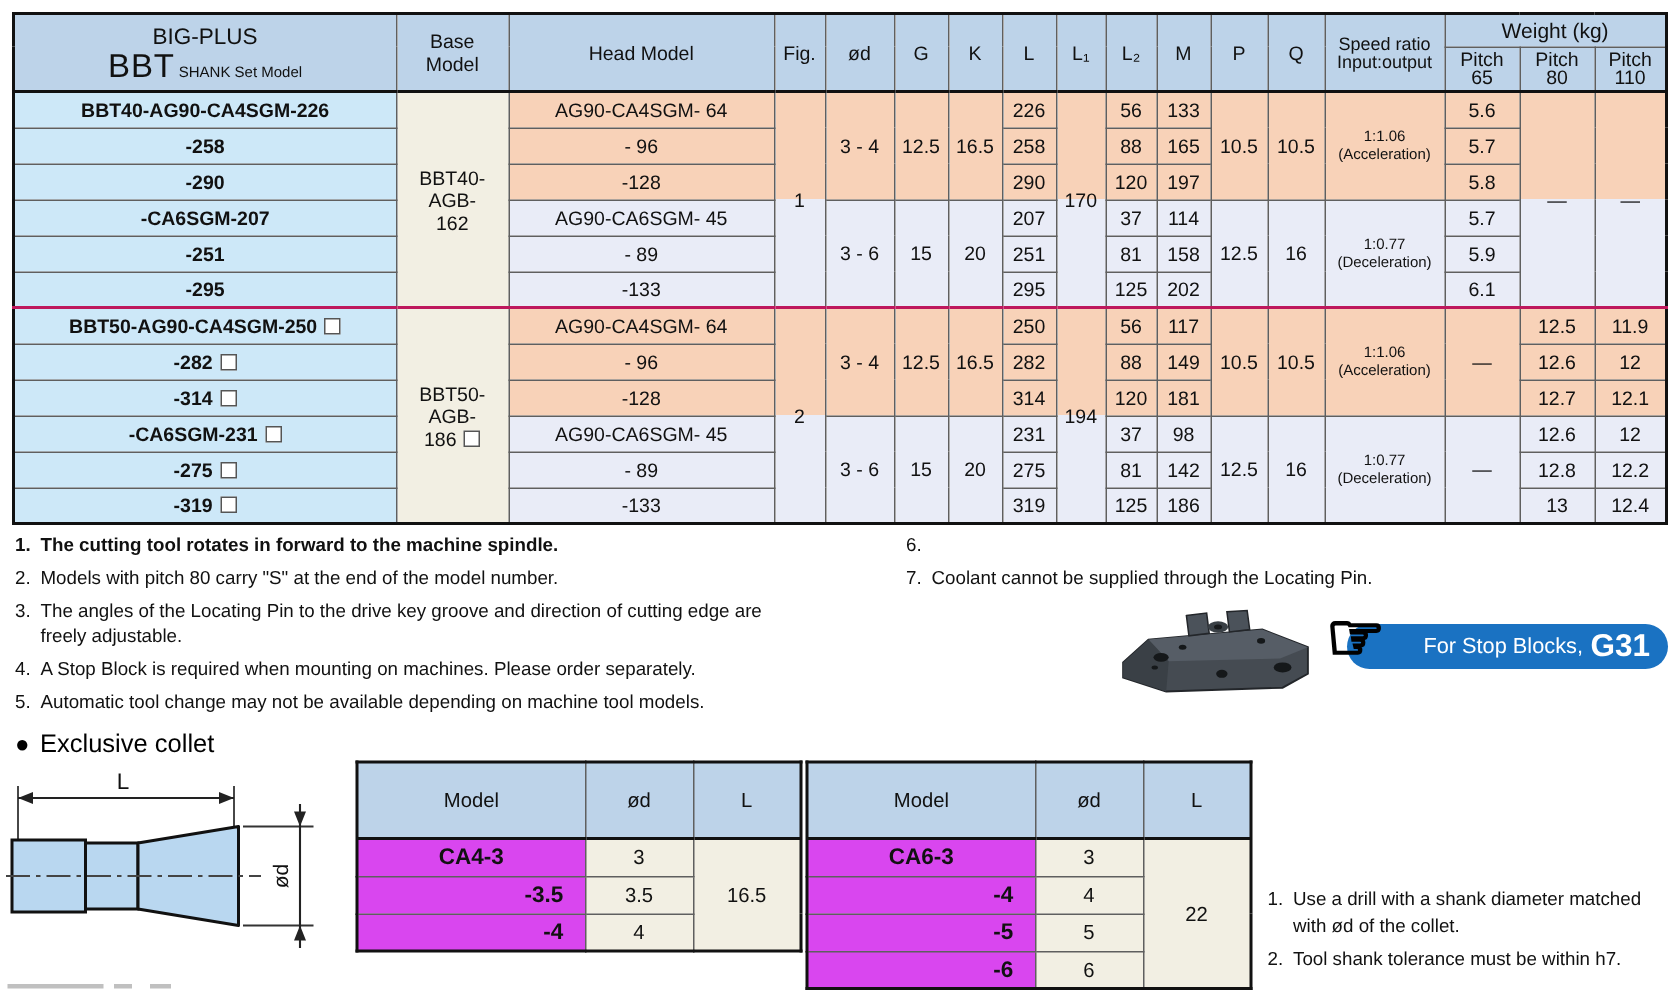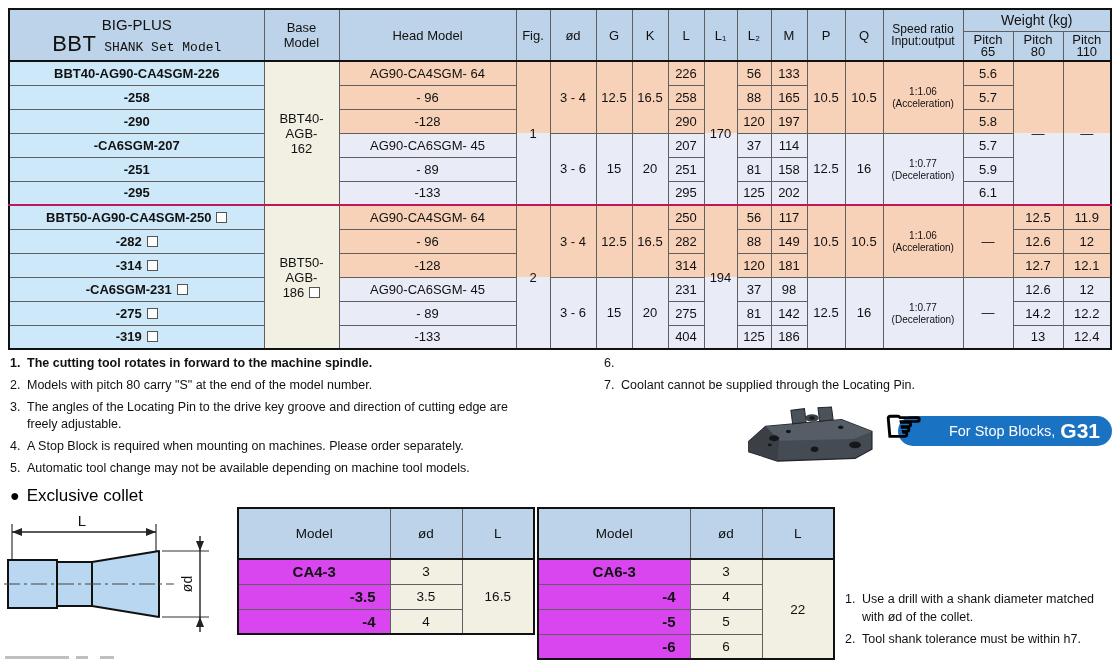--- a/index.html
+++ b/index.html
@@ -11,21 +11,21 @@
                table-layout:fixed; border:2px solid #111; }
   table.spec th, table.spec td { border:1px solid #5f5f5f; font-size:13px; color:#111;
                text-align:center; vertical-align:middle; padding:0 2px; overflow:hidden; }
   table.spec thead tr.h1 { height:22px; } table.spec thead tr.h2 { height:30px; }
   table.spec tbody tr { height:24px; }
   table.spec thead th { background:#bdd3e9; font-weight:400; }
   th.title-cell { background:#0f68b2; color:#fff; text-align:left; padding-left:22px;
                   border-right:2px solid #111; }
   .title-line1 { display:block; font-size:15px; line-height:17px; }
   .title-big { font-size:22px; line-height:22px; letter-spacing:.5px; }
-  .title-rest { font-size:13px;font-family:Liberation Mono, monospace; }
+  .title-rest { font-size:10px; }
   .pre { white-space:pre-line; }
   .hdr-sub { font-size:11px; line-height:12px; }
   tbody tr:first-child td { border-top:2px solid #111; }
   tr.sec td { border-top:2px solid #be185d; }
   td.c-model { background:#cde8f8; font-weight:bold; font-size:14px; text-align:right;
                padding-right:7px; border-right:2px solid #111; }
   td.c-base  { background:#f2efe3; font-size:13px; line-height:15px; }
   .bg-a { background:#f8d2b8; }
   .bg-b { background:#e9ecf7; }
   .split { background:linear-gradient(180deg,#f8d2b8 0 50%,#e9ecf7 50% 100%); }
@@ -273,27 +273,27 @@
         <td class="bg-b" rowspan="3">—</td>
         <td class="bg-b al">12.6</td>
         <td class="bg-b al">12</td>
       </tr>
       <tr>
         <td class="c-model"><span>-275</span><span class="sq"></span></td>
         <td class="c-head bg-b">- 89</td>
         <td class="bg-b">275</td>
         <td class="bg-b ar">81</td>
         <td class="bg-b ar">142</td>
-        <td class="bg-b al">14.2</td>
+        <td class="bg-b al">12.8</td>
         <td class="bg-b al">12.2</td>
       </tr>
       <tr>
         <td class="c-model"><span>-319</span><span class="sq"></span></td>
         <td class="c-head bg-b">-133</td>
-        <td class="bg-b">404</td>
+        <td class="bg-b">319</td>
         <td class="bg-b ar">125</td>
         <td class="bg-b ar">186</td>
         <td class="bg-b al">13</td>
         <td class="bg-b al">12.4</td>
       </tr>
     </tbody>
   </table>
 
   <div id="notes-left" class="notes">
     <div class="note bold">

